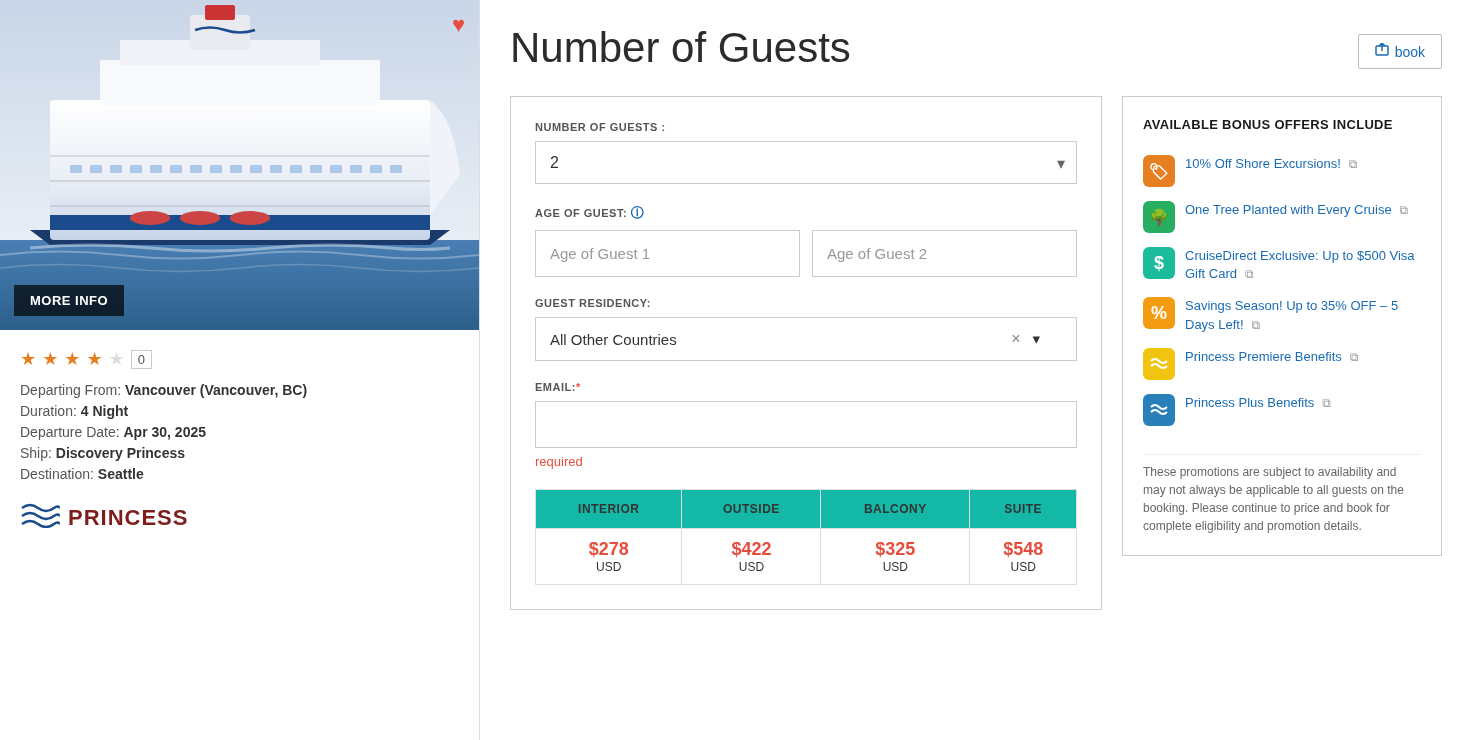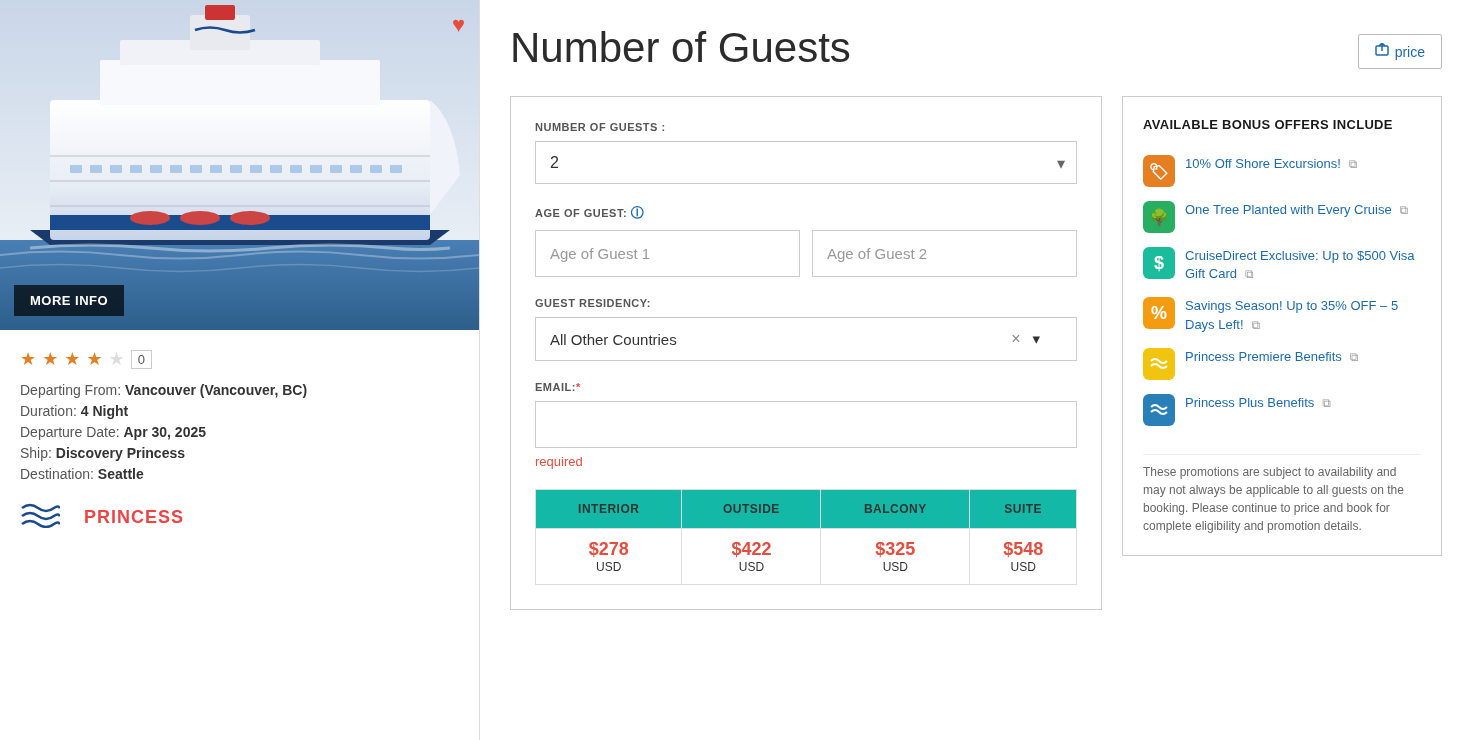--- a/index.html
+++ b/index.html
@@ -32,22 +32,22 @@
     .stars-row { display: flex; align-items: center; gap: 6px; margin-bottom: 12px; }
     .star { color: #e67e22; font-size: 18px; }
     .review-count { font-size: 13px; color: #555; border: 1px solid #ccc; padding: 1px 6px; }
 
     .info-row { margin-bottom: 5px; font-size: 14px; color: #333; }
     .info-label { color: #555; }
     .info-value { font-weight: bold; }
 
     .princess-logo { margin-top: 18px; }
     .princess-logo-text {
-      font-size: 18px; font-weight: bold; color: #ef4444; letter-spacing: 1px;
-      display: flex; align-items: center; gap: 24px;
+      font-size: 22px; font-weight: bold; color: #7f1d1d; letter-spacing: 1px;
+      display: flex; align-items: center; gap: 8px;
     }
     .princess-waves { font-size: 28px; color: #1a4b8c; }
 
     
     .main-area { flex: 1; padding: 24px 30px; background: #fff; overflow-y: auto; }
 
     .page-title { font-size: 42px; font-weight: 300; color: #2c2c2c; margin-bottom: 24px; }
     .share-btn {
       border: 1px solid #bbb; background: #fff; color: #1a6bb5; padding: 8px 16px;
       font-size: 14px; cursor: pointer; display: flex; align-items: center; gap: 6px; border-radius: 2px;
@@ -257,21 +257,21 @@
     <div class="header-row">
       <h1 class="page-title">Number of Guests</h1>
       <button class="share-btn" style="margin-top:10px;">
         <span>
           <svg width="14" height="14" viewBox="0 0 14 14" xmlns="http://www.w3.org/2000/svg">
             <rect x="1" y="3" width="12" height="9" rx="1" stroke="#1a6bb5" stroke-width="1.5" fill="none"></rect>
             <path d="M4 3 L7 0 L10 3" stroke="#1a6bb5" stroke-width="1.5" fill="none"></path>
             <line x1="7" y1="0" x2="7" y2="8" stroke="#1a6bb5" stroke-width="1.5"></line>
           </svg>
         </span>
-        <span>price</span>
+        <span>book</span>
       </button>
     </div>
 
     <div class="main-content-row">
 
       <div class="form-section">
 
         
         <div class="field-label">NUMBER OF GUESTS :</div>
         <div class="select-wrapper">

